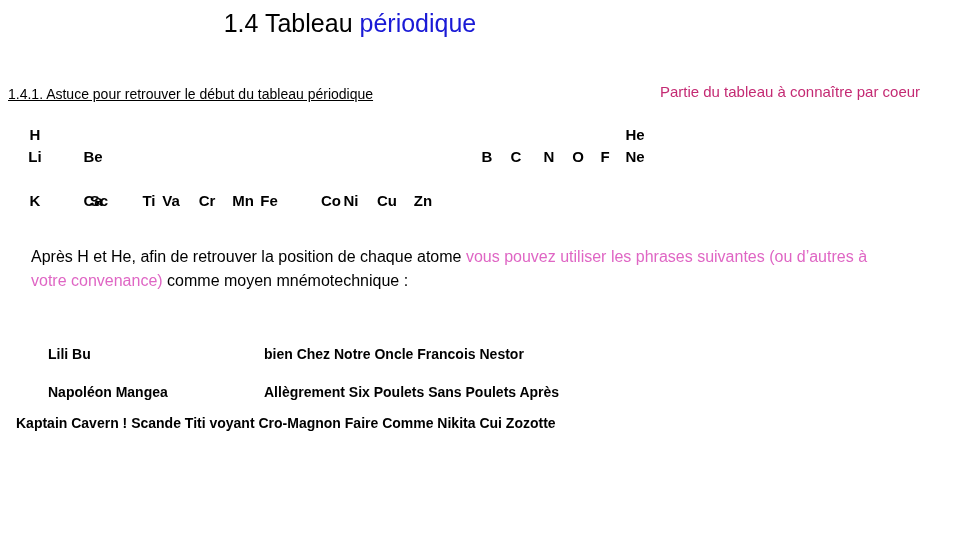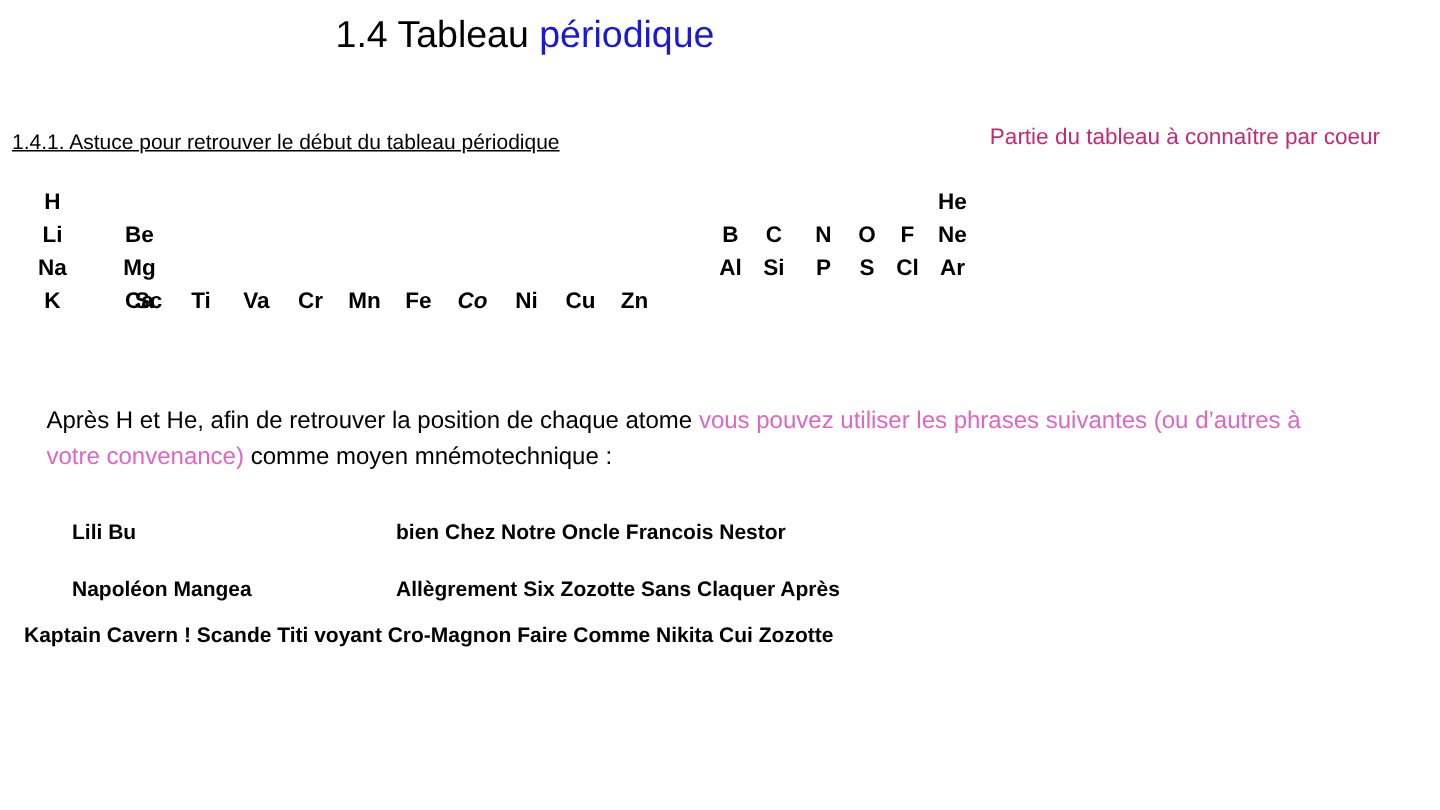--- a/index.html
+++ b/index.html
@@ -89,42 +89,42 @@
   .cell {
     position: absolute;
     width: 34px;
     text-align: center;
     white-space: nowrap;
   }
   
   .c1  { left: 18px; }
   .c2  { left: 48px; margin-left: 28px; }
   .c3  { left: 82px; }
-  .c4  { left: 117px; text-align: center; }
+  .c4  { left: 132px; text-align: center; }
   .c5  { left: 154px; }
   .c6  { left: 190px; }
   .c7  { left: 226px; }
-  .c8  { left: 262px; }
-  .c9  { left: 298px; font-style: italic; }
+  .c8  { left: 252px; }
+  .c9  { left: 314px; }
   .c10 { left: 334px; }
   .c11 { left: 370px; }
   .c12 { left: 406px; }
   
   .c13 { left: 470px; }
   .c14 { left: 499px; }
   .c15 { left: 532px; }
   .c16 { left: 561px; }
   .c17 { left: 588px; }
   .c18 { left: 618px; }
 
   
   .para {
     position: absolute;
     left: 31px;
-    top: 269px;
+    top: 245px;
     width: 860px;
     font-size: 16px;
     line-height: 24px;
     color: #000000;
   }
   .para .pink { color: #df66c4; }
 
   
   .mnemo {
     position: absolute;
@@ -172,30 +172,20 @@
       <span class="cell c1">Li</span>
       <span class="cell c2">Be</span>
       <span class="cell c13">B</span>
       <span class="cell c14">C</span>
       <span class="cell c15">N</span>
       <span class="cell c16">O</span>
       <span class="cell c17">F</span>
       <span class="cell c18">Ne</span>
     </div>
 
-    <div class="prow r3">
-      <span class="cell c1">Na</span>
-      <span class="cell c2">Mg</span>
-      <span class="cell c13">Al</span>
-      <span class="cell c14">Si</span>
-      <span class="cell c15">P</span>
-      <span class="cell c16">S</span>
-      <span class="cell c17">Cl</span>
-      <span class="cell c18">Ar</span>
-    </div>
 
     <div class="prow r4">
       <span class="cell c1">K</span>
       <span class="cell c2">Ca</span>
       <span class="cell c3">Sc</span>
       <span class="cell c4">Ti</span>
       <span class="cell c5">Va</span>
       <span class="cell c6">Cr</span>
       <span class="cell c7">Mn</span>
       <span class="cell c8">Fe</span>
@@ -204,17 +194,17 @@
       <span class="cell c11">Cu</span>
       <span class="cell c12">Zn</span>
     </div>
 
   </div>
 
   <div class="para"><span>Après H et He, afin de retrouver la position de chaque atome </span><span class="pink">vous pouvez utiliser les phrases suivantes (ou d’autres à votre convenance)</span><span> comme moyen mnémotechnique :</span></div>
 
   <div class="mnemo m1"><span class="mcol-a">Lili Bu</span><span class="mcol-b">bien Chez Notre Oncle Francois Nestor</span></div>
 
-  <div class="mnemo m2"><span class="mcol-a">Napoléon Mangea</span><span class="mcol-b">Allègrement Six Zozotte Sans Claquer Après</span></div>
+  <div class="mnemo m2"><span class="mcol-a">Napoléon Mangea</span><span class="mcol-b">Allègrement Six Poulets Sans Poulets Après</span></div>
 
   <div class="mnemo m3">Kaptain Cavern ! Scande Titi voyant Cro-Magnon Faire Comme Nikita Cui Zozotte</div>
 
 </div>
 
 </body></html>

